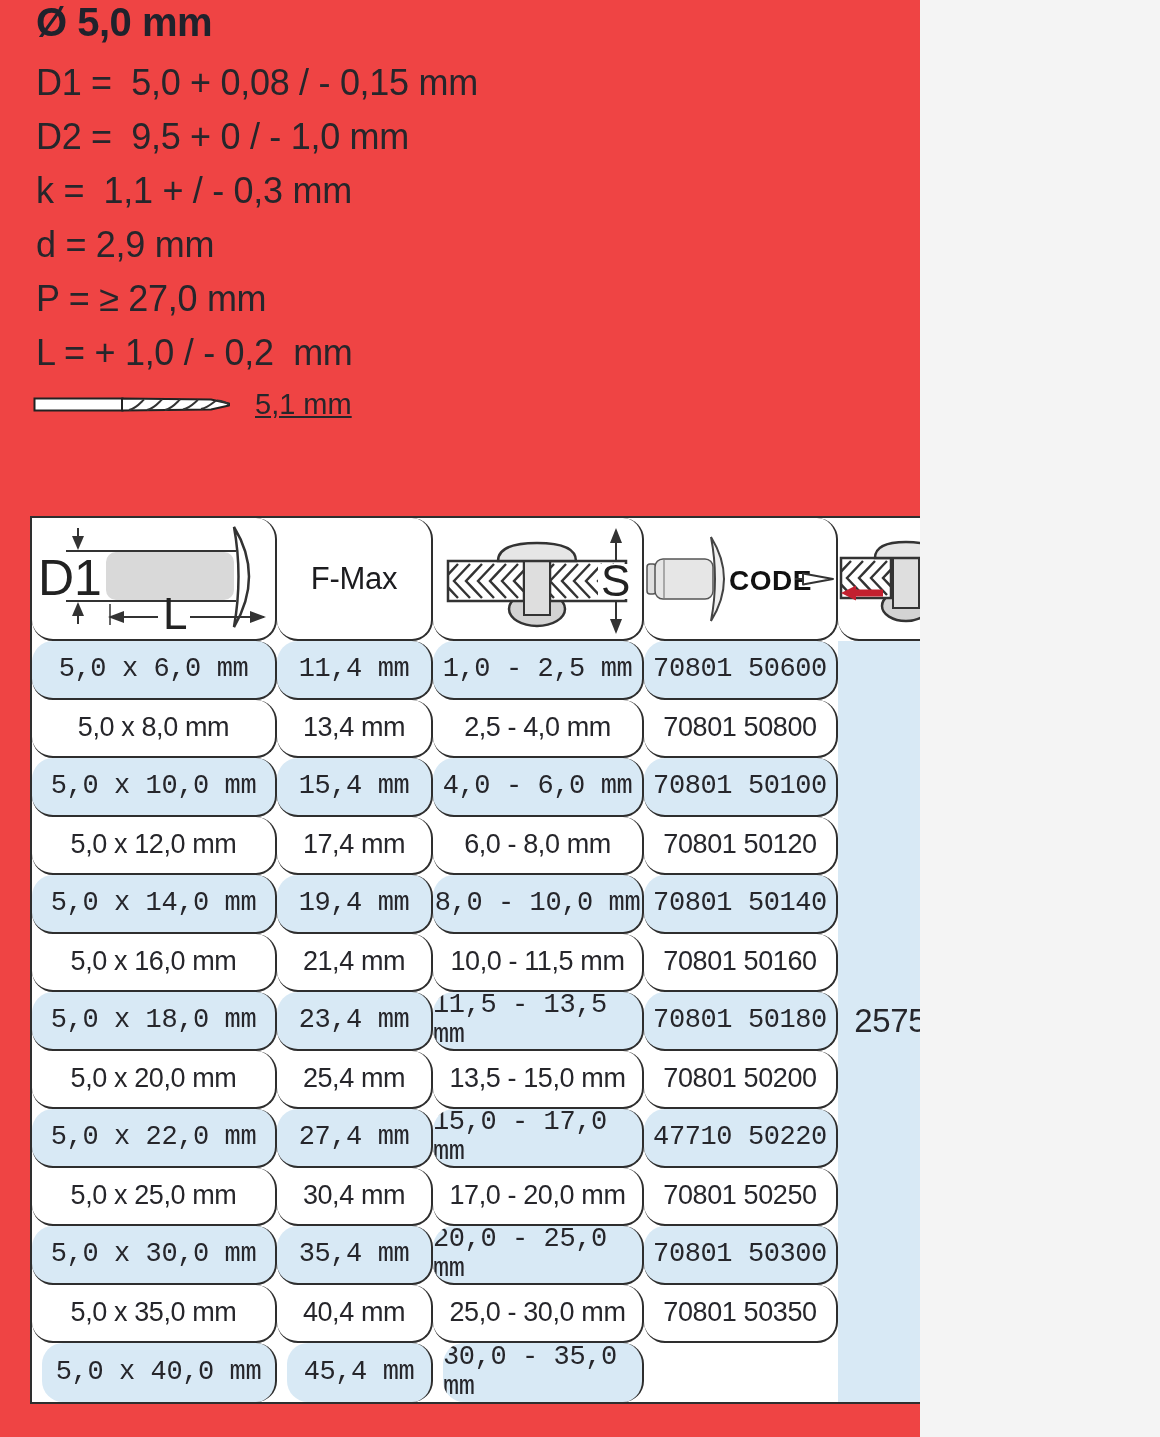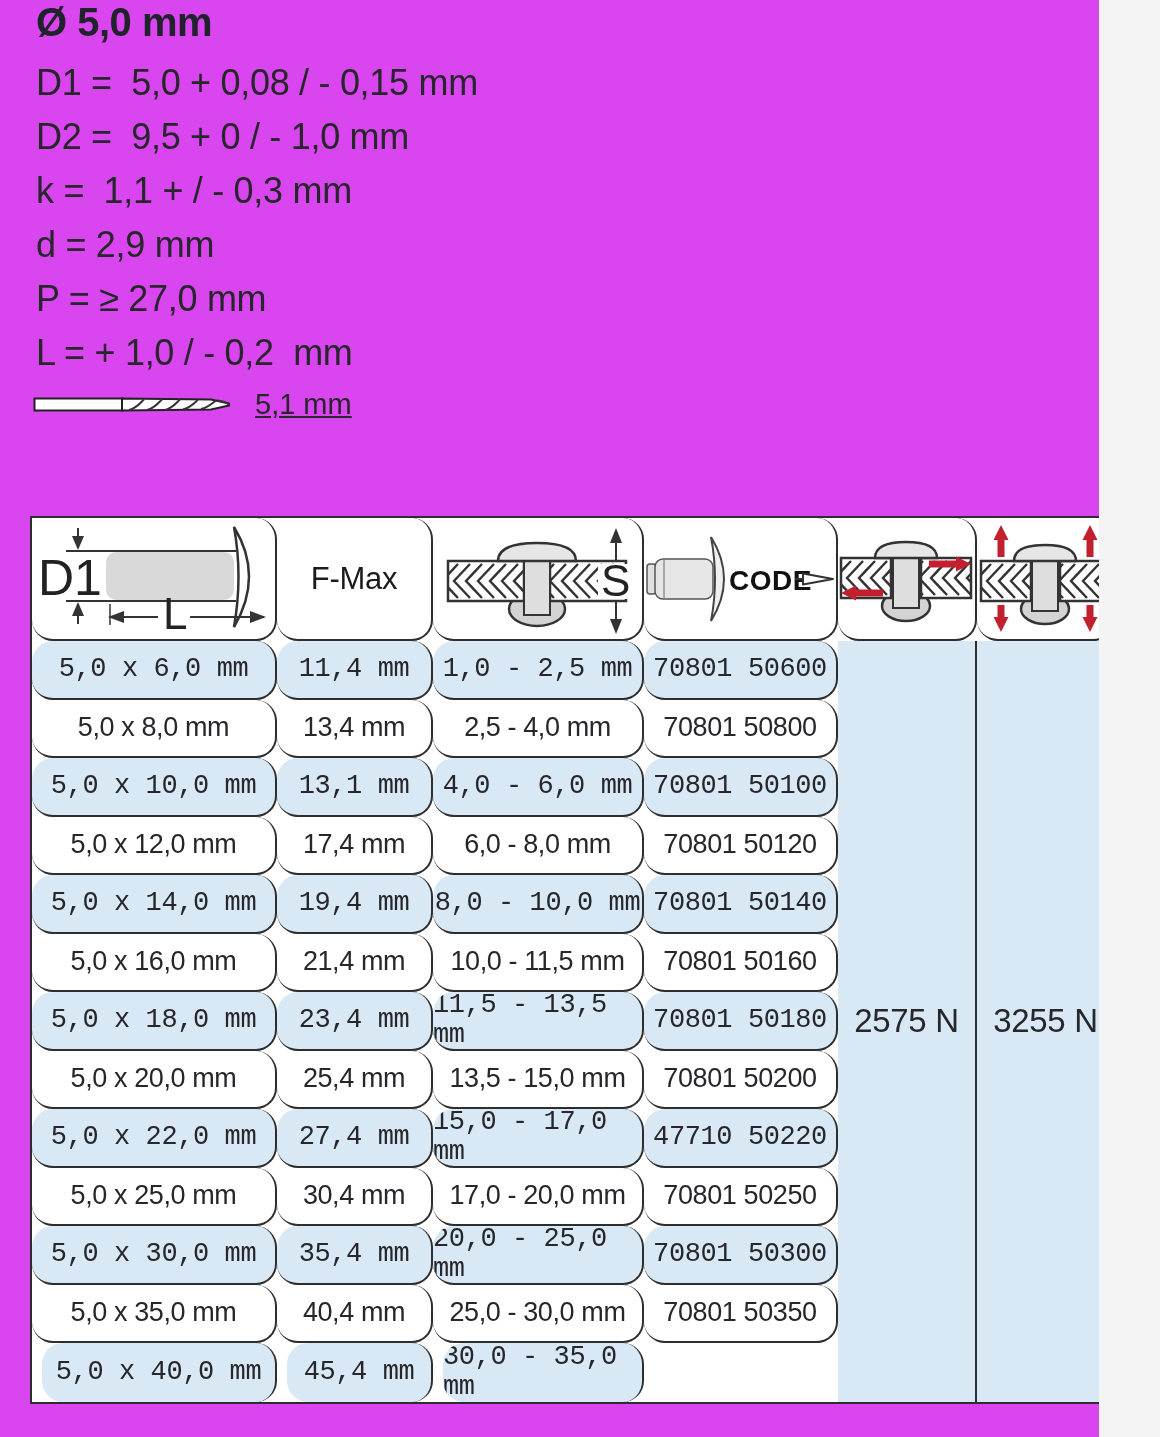--- a/index.html
+++ b/index.html
@@ -3,21 +3,21 @@
 <meta charset="utf-8">
 <style>
   :root{
     --stripe:#d8e9f5;
     --border:#2e2e2e;
     --red:#c3202f;
     --text:#26262b;
   }
   html,body{margin:0;padding:0;}
   body{background:#f4f4f4;font-family:"Liberation Sans",sans-serif;}
-  .page{position:relative;width:1099px;height:1437px;background:#d946ef;overflow:hidden;}
+  .page{position:relative;width:920px;height:1437px;background:#ef4444;overflow:hidden;}
 
   .page-title{position:absolute;left:36px;top:0px;font-size:40px;font-weight:bold;color:#20222c;letter-spacing:-0.5px;}
   .spec-line{position:absolute;left:36px;font-size:36px;color:var(--text);letter-spacing:-0.3px;white-space:pre;}
   .spec-0{top:62px}.spec-1{top:116px}.spec-2{top:170px}.spec-3{top:224px}.spec-4{top:278px}.spec-5{top:332px}
   .drill-wrap{position:absolute;left:33px;top:391px;}
   .drill-label{position:absolute;left:255px;top:388px;font-size:29px;color:var(--text);text-decoration:underline;}
 
   .grid{
     position:absolute;left:30px;top:516px;
     display:grid;
@@ -202,21 +202,21 @@
 
   <div class="cell body-cell stripe">5,0 x 6,0 mm</div>
       <div class="cell body-cell stripe">11,4 mm</div>
       <div class="cell body-cell stripe">1,0 - 2,5 mm</div>
       <div class="cell body-cell stripe">70801 50600</div>
       <div class="cell body-cell">5,0 x 8,0 mm</div>
       <div class="cell body-cell">13,4 mm</div>
       <div class="cell body-cell">2,5 - 4,0 mm</div>
       <div class="cell body-cell">70801 50800</div>
       <div class="cell body-cell stripe">5,0 x 10,0 mm</div>
-      <div class="cell body-cell stripe">13,1 mm</div>
+      <div class="cell body-cell stripe">15,4 mm</div>
       <div class="cell body-cell stripe">4,0 - 6,0 mm</div>
       <div class="cell body-cell stripe">70801 50100</div>
       <div class="cell body-cell">5,0 x 12,0 mm</div>
       <div class="cell body-cell">17,4 mm</div>
       <div class="cell body-cell">6,0 - 8,0 mm</div>
       <div class="cell body-cell">70801 50120</div>
       <div class="cell body-cell stripe">5,0 x 14,0 mm</div>
       <div class="cell body-cell stripe">19,4 mm</div>
       <div class="cell body-cell stripe">8,0 - 10,0 mm</div>
       <div class="cell body-cell stripe">70801 50140</div>

